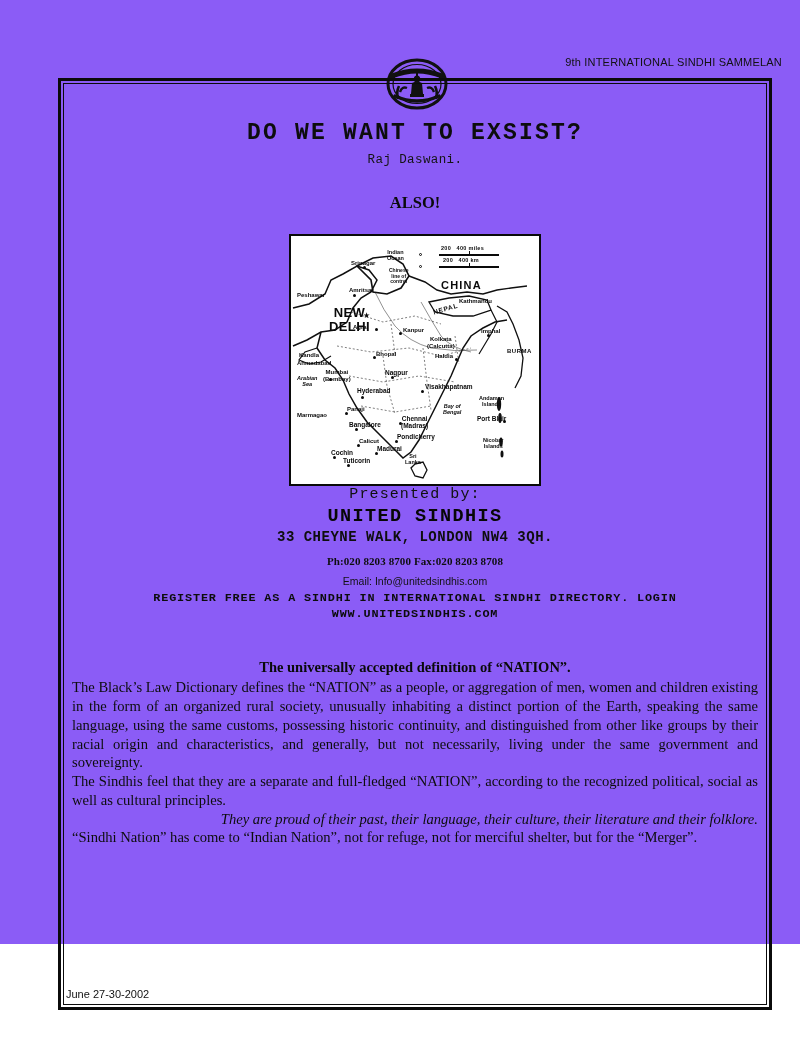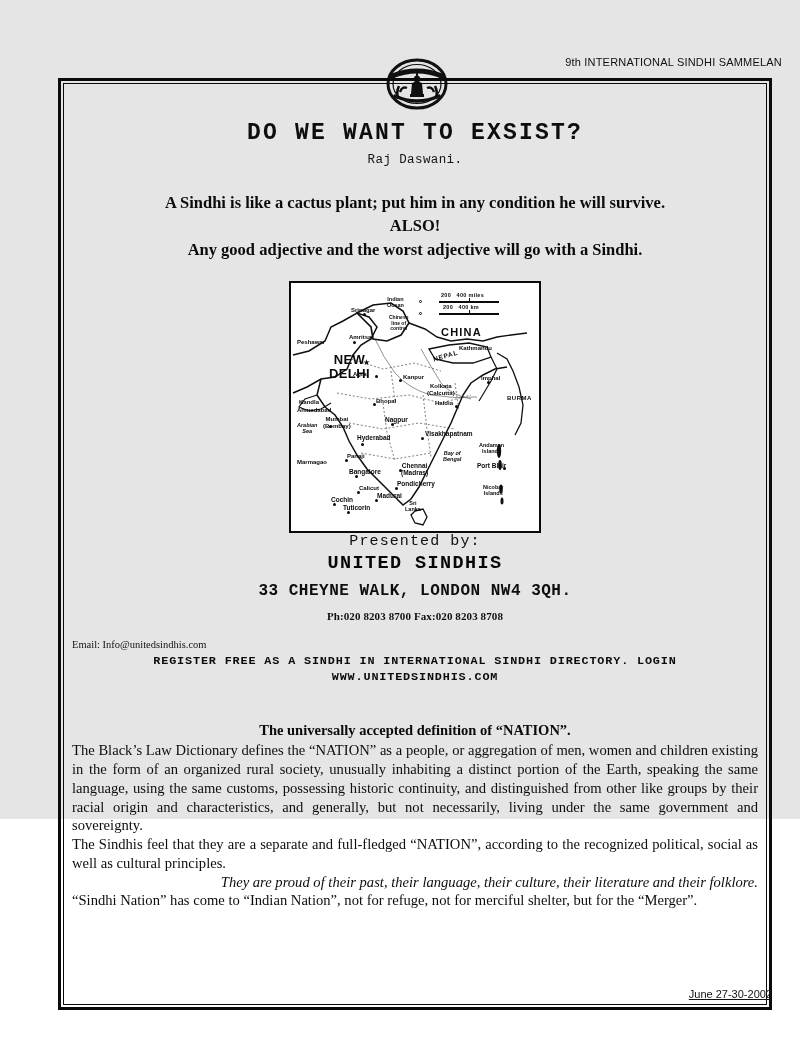--- a/index.html
+++ b/index.html
@@ -13,22 +13,22 @@
     position: relative;
     font-family: "Liberation Serif", serif;
     color: #000000;
     overflow: hidden;
   }
 
   
   .page-scan {
     position: absolute;
     left: 0; top: 0;
-    width: 800px; height: 819px;
-    background: #e5e5e5;
+    width: 800px; height: 944px;
+    background: #8b5cf6;
   }
 
   
   .doc-header {
     position: absolute;
     left: 0; top: 56px;
     width: 782px;
     text-align: right;
     font-family: "Liberation Sans", sans-serif;
     font-size: 11px;
@@ -156,41 +156,41 @@
   .org-name {
     margin-top: 3px;
     text-align: center;
     font-family: "Liberation Mono", monospace;
     font-size: 18.5px;
     font-weight: bold;
     letter-spacing: 1.4px;
     color: #070707;
   }
   .org-addr {
-    margin-top: 8px;
-    text-align: center;
-    font-family: "Liberation Mono", monospace;
-    font-size: 16px;
+    margin-top: 2px;
+    text-align: center;
+    font-family: "Liberation Mono", monospace;
+    font-size: 14px;
     font-weight: bold;
     letter-spacing: .5px;
     color: #0e0e0e;
   }
   .org-phone {
     margin-top: 10px;
     text-align: center;
     font-family: "Liberation Serif", serif;
     font-weight: bold;
     font-size: 11px;
     letter-spacing: .1px;
     color: #0e0e0e;
   }
   .org-email {
-    margin-top: 17px;
-    text-align: left;
-    font-family: Liberation Serif, serif;
+    margin-top: 8px;
+    text-align: center;
+    font-family: Liberation Sans, sans-serif;
     font-size: 10.5px;
     color: #121212;
   }
   .register-line {
     margin-top: 4px;
     text-align: center;
     font-family: "Liberation Mono", monospace;
     font-size: 11.8px;
     font-weight: bold;
     letter-spacing: .85px;
@@ -226,27 +226,26 @@
     margin: 0;
     text-align: justify;
     text-justify: inter-word;
     hyphens: none;
   }
   .prose p.last-loose { text-align: right; font-style: italic; }
 
   
   .doc-footer {
     position: absolute;
-    left: 58px; top: 988px;
+    left: 66px; top: 988px;
     width: 714px;
-    text-align: right;
+    text-align: left;
     font-family: "Liberation Sans", sans-serif;
     font-size: 11px;
     color: #111;
-    text-decoration: underline;
   }
 </style>
 </head>
 <body>
 
 <div class="page-scan">
 
   <div class="doc-header">9th INTERNATIONAL SINDHI SAMMELAN</div>
 
   <div class="emblem">
@@ -269,23 +268,21 @@
   <div class="frame-outer"></div>
   <div class="frame-inner"></div>
 
   <div class="content">
 
     <div class="title-main">DO WE WANT TO EXSIST?</div>
 
     <div class="title-author">Raj Daswani.</div>
 
     <div class="tagline">
-      <span class="ln">A Sindhi is like a cactus plant; put him in any condition he will survive.</span>
       <span class="ln">ALSO!</span>
-      <span class="ln">Any good adjective and the worst adjective will go with a Sindhi.</span>
     </div>
 
     <div class="map-wrap">
       <div class="map-box">
 
         <svg width="248" height="248" viewBox="0 0 248 248" aria-hidden="true">
 
           <g stroke="#8a8a8a" stroke-width=".4" opacity=".55">
             <path d="M8 14 L240 14" stroke="none"></path>
           </g>

